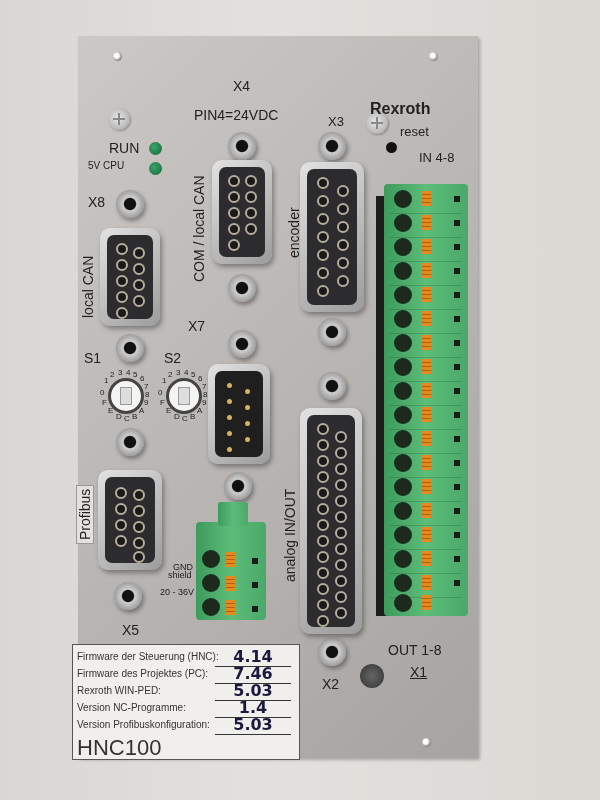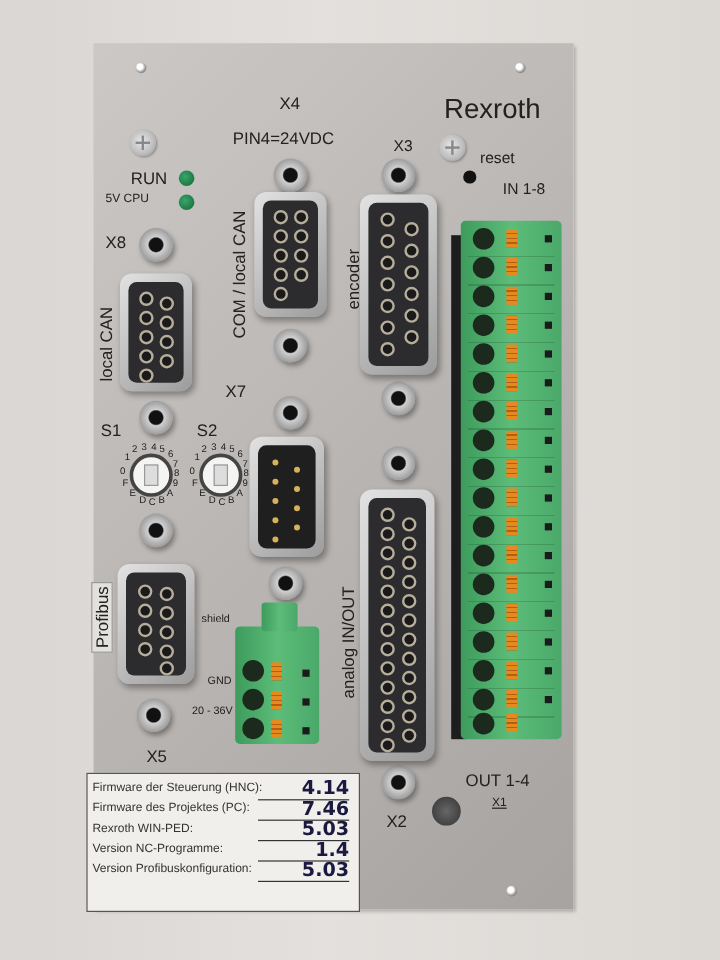--- a/index.html
+++ b/index.html
@@ -36,44 +36,44 @@
   .mpin { position:absolute; width:5px; height:5px; border-radius:50%; background:#d8b25a; }
   .rotary { position:absolute; width:30px; height:30px; border-radius:50%; background:#f4f4f2; border:3px solid #444; }
   .rotary::after { content:""; position:absolute; left:9px; top:6px; width:10px; height:16px; background:#ddd; border:1px solid #999; }
   .dial { position:absolute; font-size:8px; color:#222; }
   .green { background: linear-gradient(90deg, #3d9b5c, #5cbc78 50%, #4aa96a); }
   .slot { position:absolute; width:18px; height:18px; border-radius:50%; background:#1c2a1e; }
   .spring { position:absolute; width:9px; height:15px; background: repeating-linear-gradient(0deg, #e58a1f 0 3px, #b55e10 3px 4px); }
   .sq { position:absolute; width:6px; height:6px; background:#1b1b1b; }
   .fwbox { position:absolute; left:72px; top:644px; width:226px; height:114px; background:#f1efec; border:1px solid #555; }
   .fwrow { position:absolute; left:4px; font-size:10px; color:#333; }
-  .fwval { position:absolute; left:142px; width:76px; text-align:right; font-size:16px; font-weight:bold; color:#1a1a40; border-bottom:1px solid #333; font-family:"DejaVu Sans", sans-serif; }
+  .fwval { position:absolute; left:142px; width:76px; text-align:center; font-size:16px; font-weight:bold; color:#1a1a40; border-bottom:1px solid #333; font-family:"DejaVu Sans", sans-serif; }
   .model { position:absolute; left:4px; top:90px; font-size:22px; color:#333; }
-  .brand { position:absolute; left:370px; top:77px; font-size:23px; font-weight:normal; color:#222; }
+  .brand { position:absolute; left:370px; top:100px; font-size:16px; font-weight:bold; color:#222; }
 </style>
 </head>
 <body>
 
 <div class="panel"></div>
 
 <div class="hole" style="left:113px;top:52px;"></div>
 <div class="hole" style="left:429px;top:52px;"></div>
 <div class="hole" style="left:422px;top:738px;"></div>
 
 <div class="screw" style="left:108px;top:108px;"></div>
 <div class="screw" style="left:366px;top:112px;"></div>
 
 <div class="brand">Rexroth</div>
 
 <div class="lbl" style="left:233px;top:78px;font-size:14px;">X4</div>
 <div class="lbl" style="left:194px;top:107px;font-size:14px;">PIN4=24VDC</div>
 <div class="lbl" style="left:328px;top:114px;font-size:13px;">X3</div>
 <div class="lbl" style="left:400px;top:124px;font-size:13px;">reset</div>
 <div class="abs" style="left:386px;top:142px;width:11px;height:11px;border-radius:50%;background:#111;"></div>
-<div class="lbl" style="left:419px;top:150px;font-size:13px;">IN 1-8</div>
+<div class="lbl" style="left:419px;top:150px;font-size:13px;">IN 4-8</div>
 
 <div class="lbl" style="left:109px;top:140px;font-size:14px;">RUN</div>
 <div class="led" style="left:149px;top:142px;"></div>
 <div class="lbl" style="left:88px;top:160px;font-size:10px;">5V CPU</div>
 <div class="led" style="left:149px;top:162px;"></div>
 
 <div class="standoff" style="left:228px;top:132px;"></div>
 <div class="standoff" style="left:318px;top:132px;"></div>
 <div class="standoff" style="left:116px;top:190px;"></div>
 <div class="standoff" style="left:228px;top:274px;"></div>
@@ -201,21 +201,21 @@
       <div class="pin" style="left:28px;top:28px;"></div>
     <div class="pin" style="left:10px;top:42px;"></div>
       <div class="pin" style="left:28px;top:44px;"></div>
     <div class="pin" style="left:10px;top:58px;"></div>
       <div class="pin" style="left:28px;top:60px;"></div>
     <div class="pin" style="left:28px;top:74px;"></div>
   </div>
 </div>
 <div class="lbl" style="left:122px;top:622px;font-size:14px;">X5</div>
 
-<div class="lbl" style="left:168px;top:510px;font-size:9px;">shield</div>
+<div class="lbl" style="left:168px;top:570px;font-size:9px;">shield</div>
 <div class="lbl" style="left:173px;top:562px;font-size:9px;">GND</div>
 <div class="lbl" style="left:160px;top:587px;font-size:9px;">20 - 36V</div>
 <div class="abs green" style="left:196px;top:522px;width:70px;height:98px;border-radius:4px;">
   <div class="slot" style="left:6px;top:28px;"></div>
     <div class="spring" style="left:30px;top:30px;"></div>
     <div class="sq" style="left:56px;top:36px;"></div>
   <div class="slot" style="left:6px;top:52px;"></div>
     <div class="spring" style="left:30px;top:54px;"></div>
     <div class="sq" style="left:56px;top:60px;"></div>
   <div class="slot" style="left:6px;top:76px;"></div>
@@ -306,29 +306,30 @@
   <div class="slot" style="left:10px;top:366px;"></div>
     <div class="spring" style="left:38px;top:367px;"></div>
     <div class="sq" style="left:70px;top:372px;"></div>
   <div class="slot" style="left:10px;top:390px;"></div>
     <div class="spring" style="left:38px;top:391px;"></div>
     <div class="sq" style="left:70px;top:396px;"></div>
   <div class="slot" style="left:10px;top:410px;"></div>
     <div class="spring" style="left:38px;top:411px;"></div>
 </div>
 
-<div class="lbl" style="left:388px;top:642px;font-size:14px;">OUT 1-4</div>
+<div class="lbl" style="left:388px;top:642px;font-size:14px;">OUT 1-8</div>
 <div class="lbl" style="left:322px;top:676px;font-size:14px;">X2</div>
-<div class="lbl" style="left:410px;top:664px;font-size:10px;text-decoration:underline;">X1</div>
+<div class="lbl" style="left:410px;top:664px;font-size:14px;text-decoration:underline;">X1</div>
 <div class="abs" style="left:360px;top:664px;width:24px;height:24px;border-radius:50%;background:radial-gradient(circle,#666,#333);"></div>
 
 <div class="fwbox">
   <div class="fwrow" style="top:6px;">Firmware der Steuerung (HNC):</div>
   <div class="fwval" style="top:2px;">4.14</div>
   <div class="fwrow" style="top:23px;">Firmware des Projektes (PC):</div>
   <div class="fwval" style="top:19px;">7.46</div>
   <div class="fwrow" style="top:40px;">Rexroth WIN-PED:</div>
   <div class="fwval" style="top:36px;">5.03</div>
   <div class="fwrow" style="top:57px;">Version NC-Programme:</div>
   <div class="fwval" style="top:53px;">1.4</div>
   <div class="fwrow" style="top:74px;">Version Profibuskonfiguration:</div>
   <div class="fwval" style="top:70px;">5.03</div>
+  <div class="model">HNC100</div>
 </div>
 
 </body></html>

